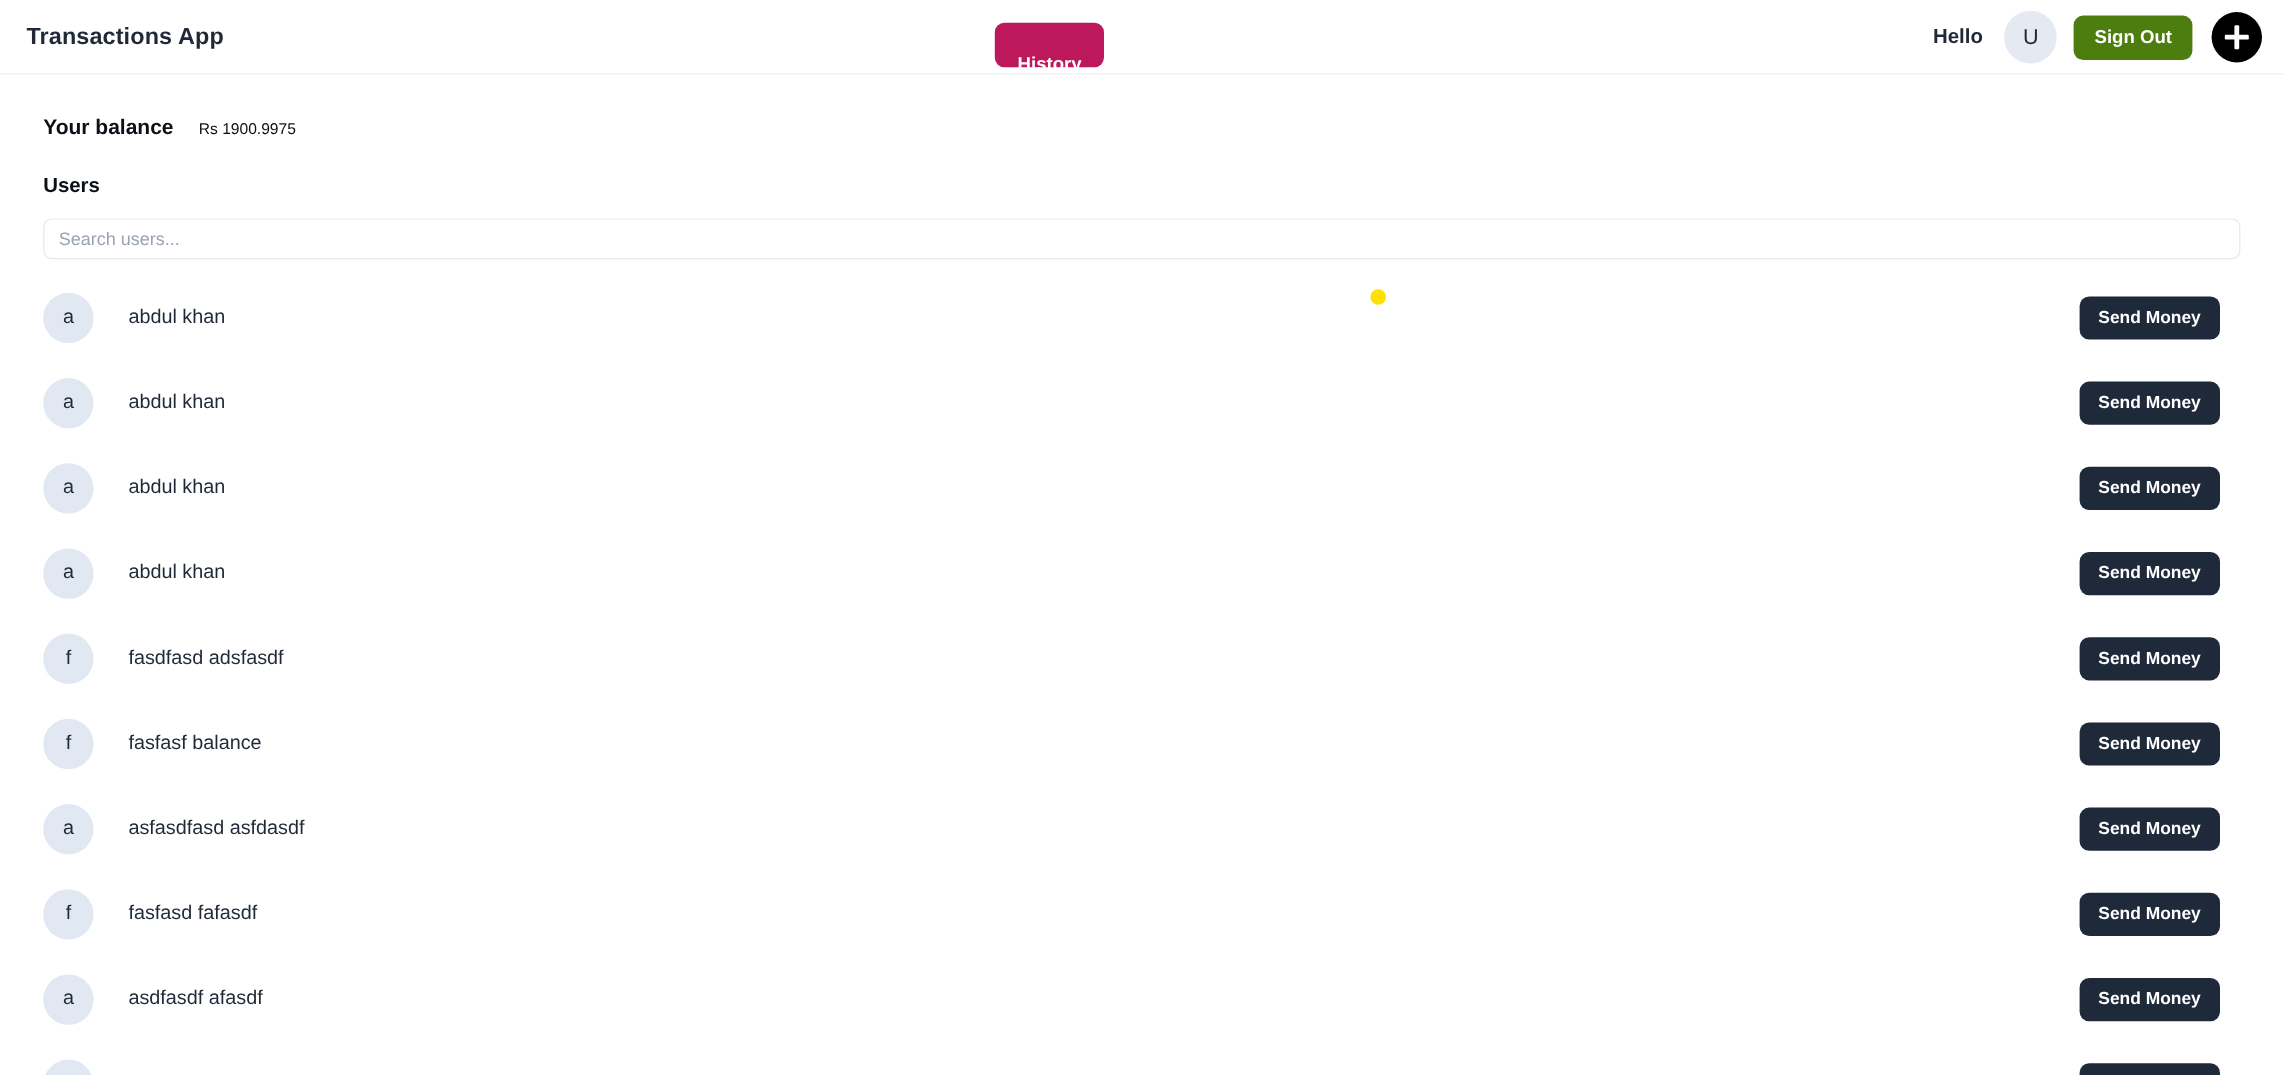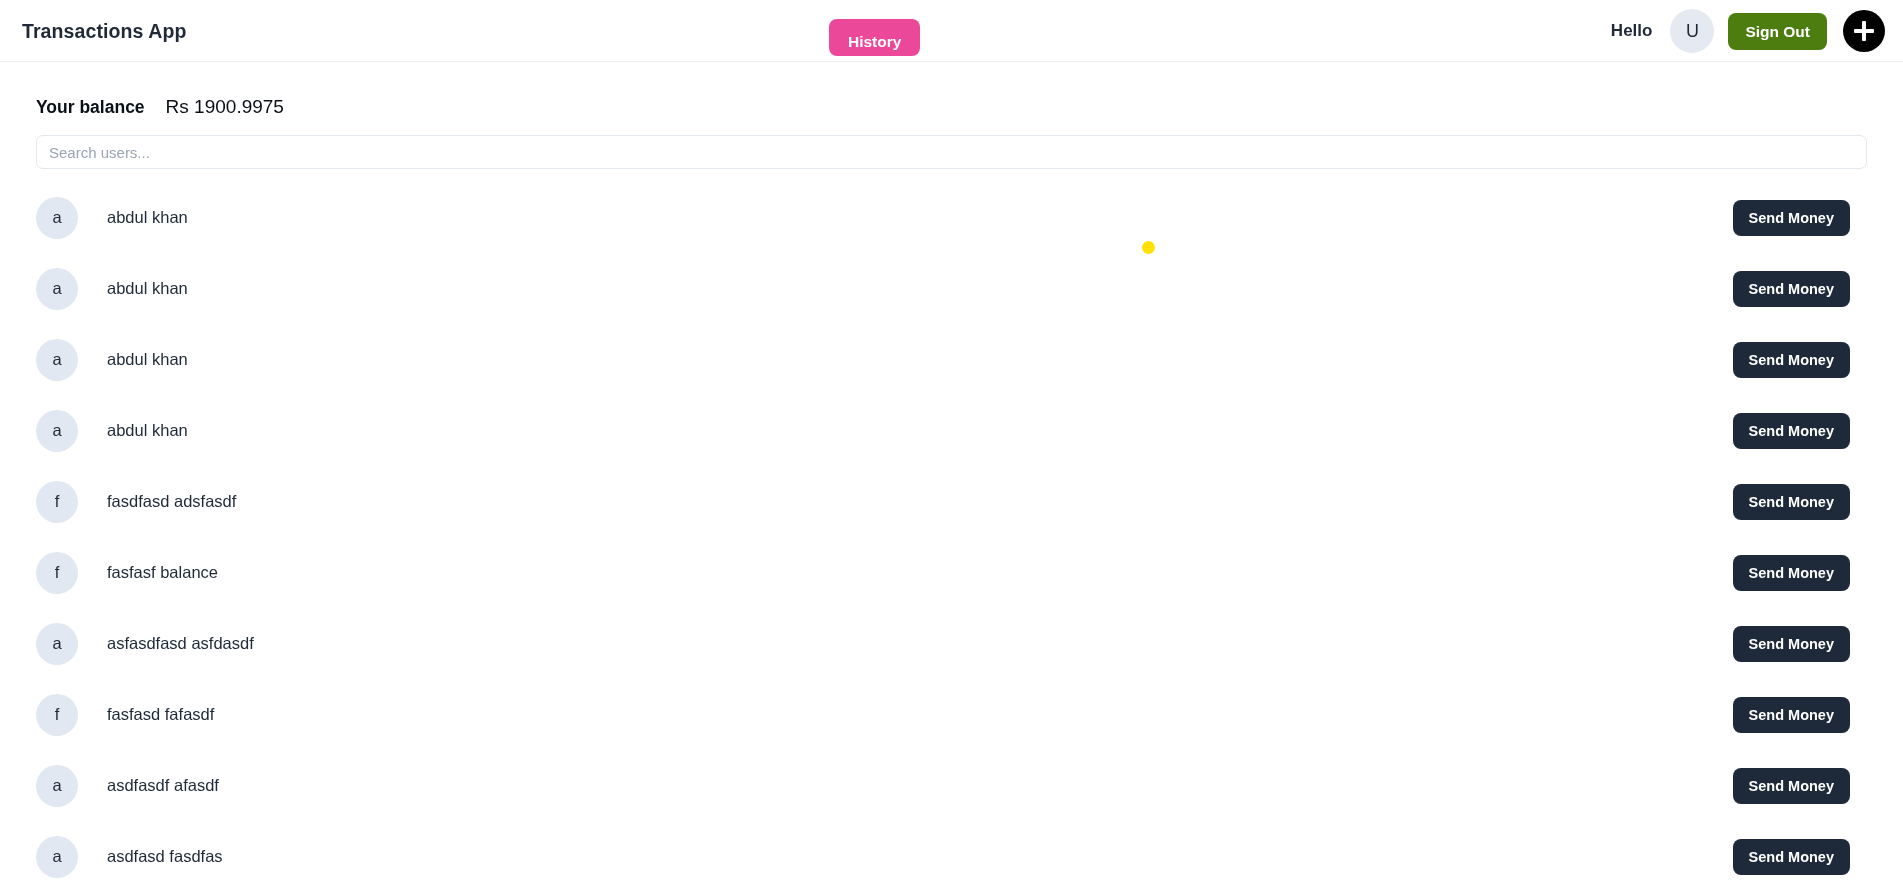--- a/index.html
+++ b/index.html
@@ -34,22 +34,22 @@
     color: #1f2937;
     letter-spacing: 0.1px;
     white-space: nowrap;
   }
 
   .history-btn {
     position: absolute;
     left: 829px;
     top: 19px;
     height: 37px;
-    padding: 4px 19px;
-    background: #ec4899;
+    padding: 16px 19px;
+    background: #be185d;
     color: #ffffff;
     border: none;
     border-radius: 8px;
     font-family: "Liberation Sans", sans-serif;
     font-size: 15.5px;
     font-weight: 700;
     line-height: 37px;
     cursor: pointer;
     white-space: nowrap;
   }
@@ -140,21 +140,21 @@
     display: flex;
     align-items: baseline;
     margin-top: 34px;
   }
   .balance-label {
     font-size: 17.5px;
     font-weight: 700;
     color: #0b0f16;
   }
   .balance-value {
-    font-size: 19px;
+    font-size: 13px;
     font-weight: 400;
     color: #0b0f16;
     margin-left: 21px;
   }
 
   .users-heading {
     margin-top: 28px;
     font-size: 17px;
     font-weight: 700;
     color: #0b0f16;
@@ -260,20 +260,21 @@
 
 <div class="page">
 
   <div class="notif-dot"></div>
 
   <div class="balance-row">
     <span class="balance-label">Your balance</span>
     <span class="balance-value">Rs 1900.9975</span>
   </div>
 
+  <div class="users-heading">Users</div>
 
   <input class="search-input" type="text" placeholder="Search users..." style="">
 
   <div class="user-list">
       <div class="user-row">
         <div class="avatar">a</div>
         <div class="user-name">abdul khan</div>
         <button class="send-btn">Send Money</button>
       </div>
       <div class="user-row">

